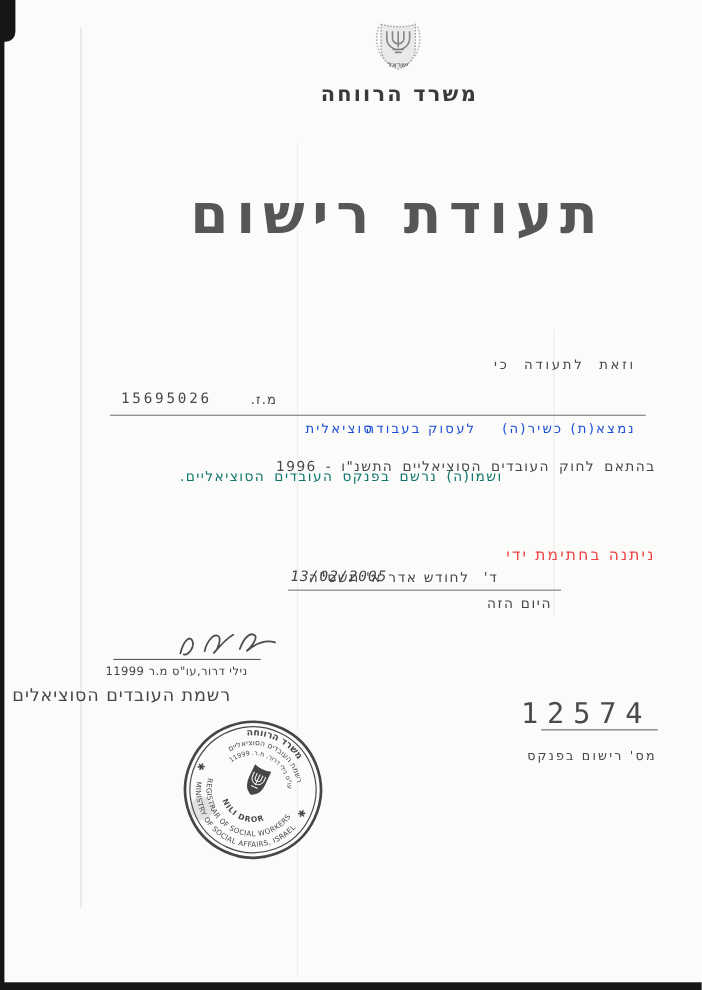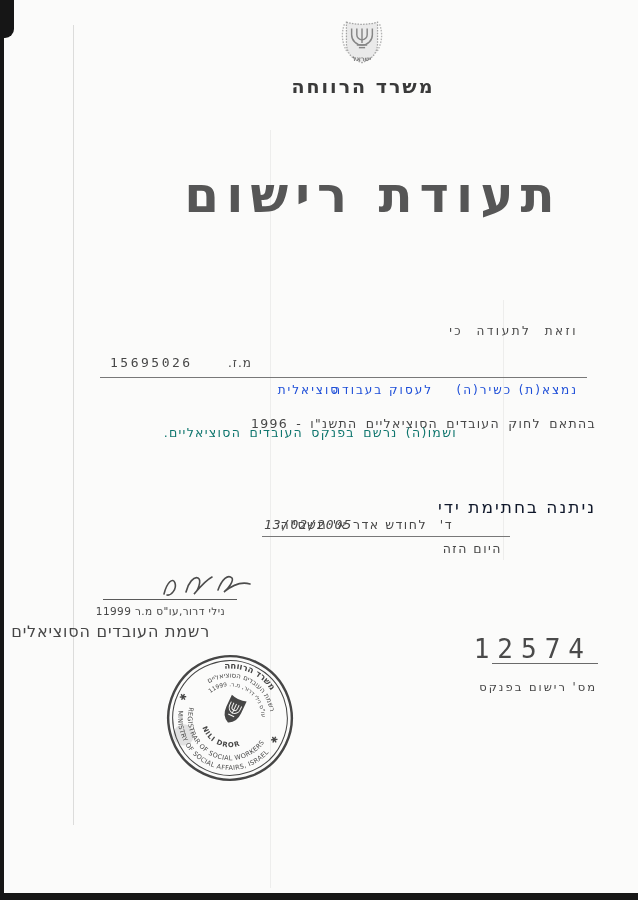--- a/index.html
+++ b/index.html
@@ -8,31 +8,31 @@
   .page{position:absolute;inset:0;background:#fbfbfa;}
   .t{position:absolute;white-space:nowrap;color:#3f3f3f;direction:rtl;
      font-family:"DejaVu Sans",sans-serif;}
   .mono{font-family:"DejaVu Sans Mono","DejaVu Sans",monospace;direction:ltr;}
   .hline{position:absolute;height:1px;background:#6e6e6e;}
   .vline{position:absolute;width:1px;background:rgba(60,60,60,0.16);}
   .edge{position:absolute;background:#161616;}
   
   .ministry{top:75px;left:238px;width:250px;text-align:center;font-size:19px;font-weight:bold;
             letter-spacing:2px;color:#3a3a3a;}
-  .title{top:166px;left:173px;width:400px;text-align:center;font-size:50px;font-weight:bold;
+  .title{top:166px;left:173px;width:400px;text-align:left;font-size:50px;font-weight:bold;
          letter-spacing:7px;color:#565656;}
   
   .certify{top:324px;right:60px;font-size:12px;letter-spacing:2.5px;word-spacing:7px;color:#474747;text-align:center;}
   .name{top:346px;right:108px;font-size:23px;letter-spacing:4px;word-spacing:12px;color:#5c5c5c;}
   .idlabel{top:356px;left:228px;font-size:12px;letter-spacing:1px;color:#474747;}
   .idnum{top:355px;left:110px;font-size:13px;letter-spacing:2.5px;color:#474747;}
   .qual{top:383px;font-size:12px;letter-spacing:2px;color:#1d4ed8;}
   .law1{top:416px;right:42px;font-size:12.5px;letter-spacing:1.3px;word-spacing:3px;color:#474747;}
   .law2{top:425px;right:181px;font-size:12.5px;letter-spacing:1.3px;word-spacing:3px;color:#0f766e;}
-  .given{top:497px;right:42px;font-size:17px;letter-spacing:2px;color:#0f172a;}
+  .given{top:497px;right:42px;font-size:14px;letter-spacing:2px;color:#ef4444;}
   .datep{top:517px;font-size:12.5px;letter-spacing:1.5px;color:#474747;}
   .signname{top:605px;right:413px;font-size:10.5px;letter-spacing:0.4px;color:#474747;}
   .signtitle{top:622px;right:428px;font-size:16px;letter-spacing:0.8px;color:#474747;}
   .regnum{top:634px;right:46px;font-size:26px;letter-spacing:8px;color:#4a4a4a;}
   .reglabel{top:668px;right:41px;font-size:11.5px;letter-spacing:2px;color:#474747;margin-top:12px;}
   .stamp{position:absolute;left:161px;top:649px;width:138px;height:138px;
          transform:rotate(25deg);opacity:0.88;}
   .sig{position:absolute;left:156px;top:567px;}
   .emblem{position:absolute;left:336px;top:16px;}
 </style>

